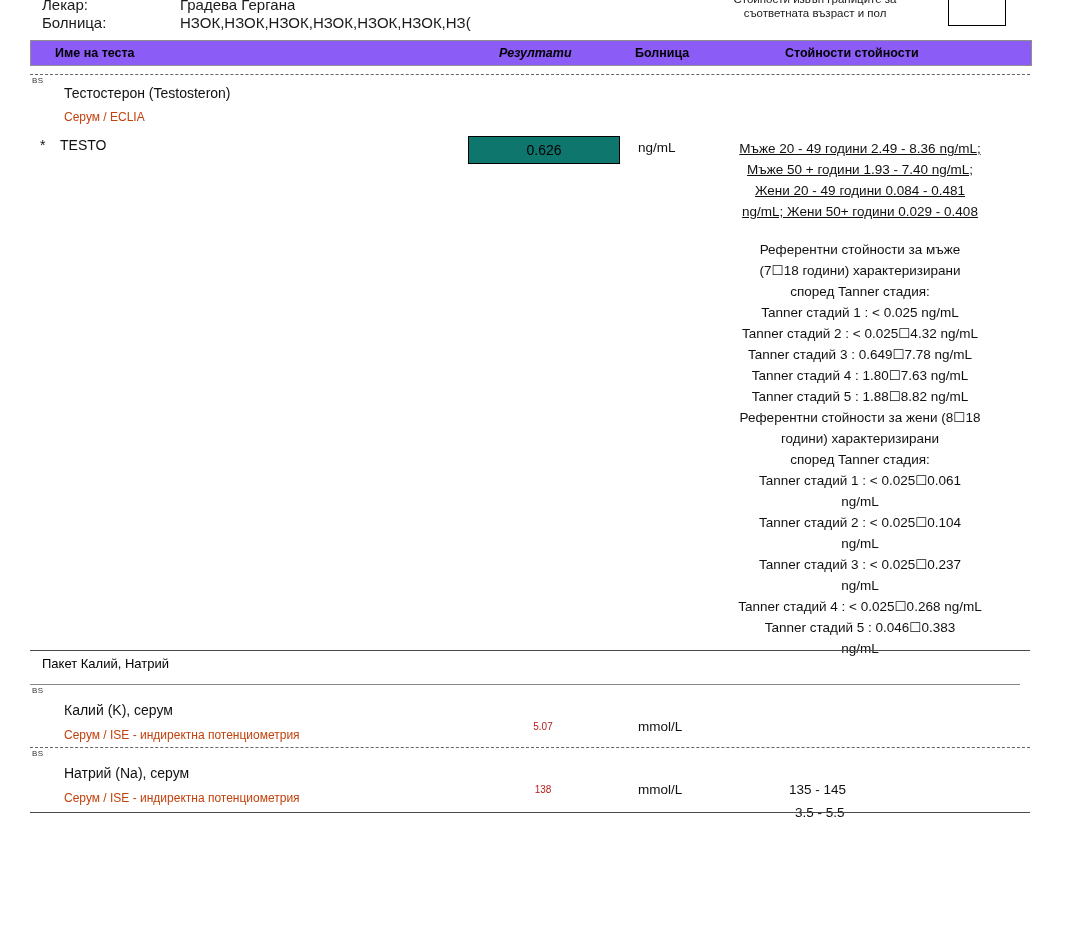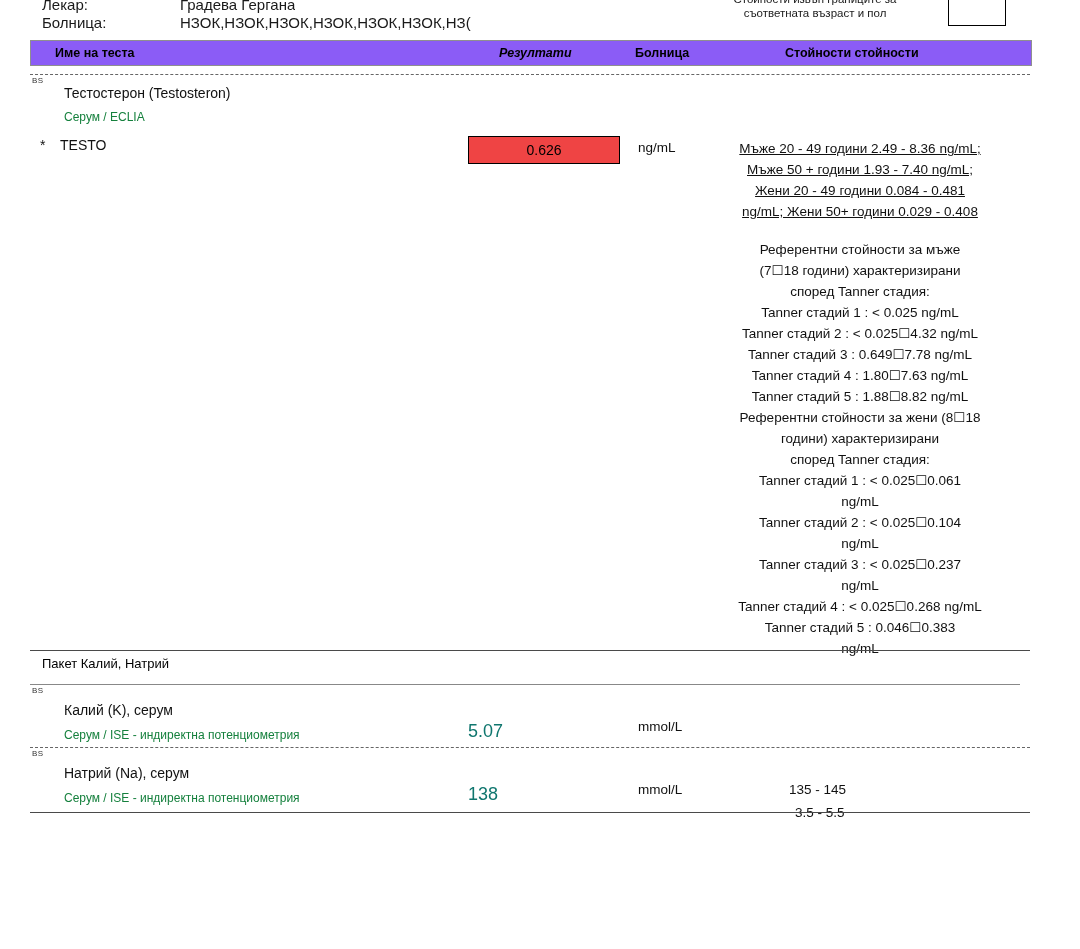--- a/index.html
+++ b/index.html
@@ -106,45 +106,45 @@
 
   
   .test-title {
     position: absolute;
     font-size: 14px;
     color: #111;
   }
   .test-sub {
     position: absolute;
     font-size: 12px;
-    color: #15803d;
+    color: #c2410c;
   }
   .test-code {
     position: absolute;
     font-size: 14px;
     color: #111;
   }
   .asterisk {
     position: absolute;
     font-size: 14px;
     color: #111;
   }
   .result-box {
     position: absolute;
     border: 1px solid #000;
-    background: #ef4444;
+    background: #0f766e;
     text-align: center;
     font-size: 14px;
     line-height: 26px;
   }
   .result-plain {
     position: absolute;
-    font-size: 18px;
-    color: #0f766e;
-    text-align: left;
+    font-size: 10px;
+    color: #b91c1c;
+    text-align: center;
   }
   .units {
     position: absolute;
     font-size: 13.5px;
     color: #111;
   }
   .refvals {
     position: absolute;
     font-size: 13.5px;
     line-height: 21px;

